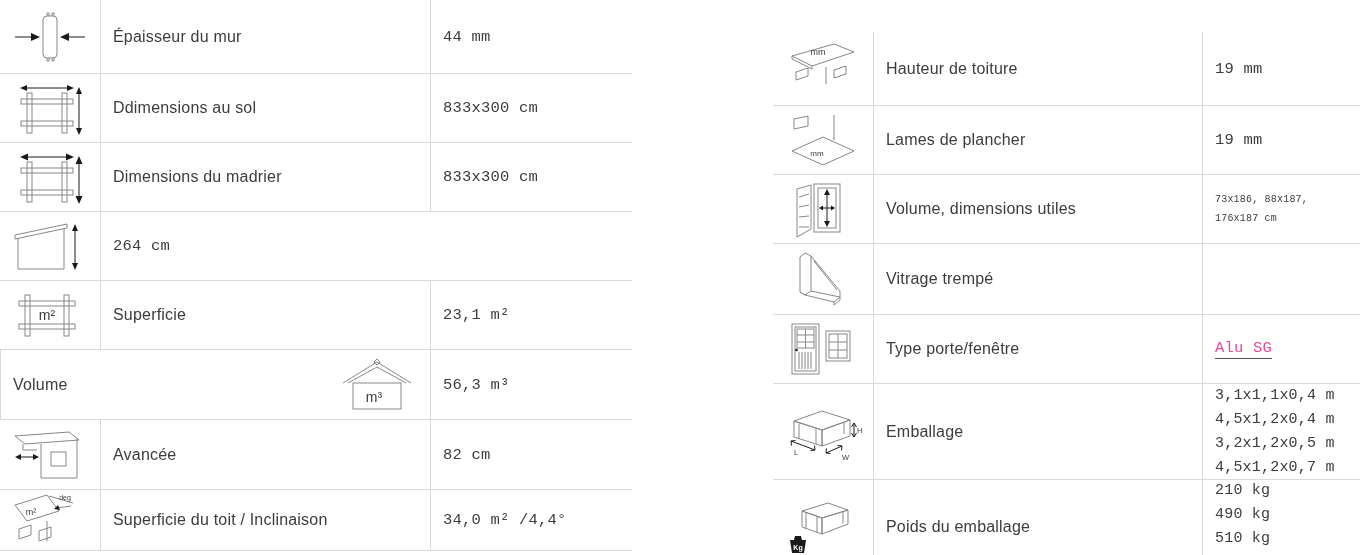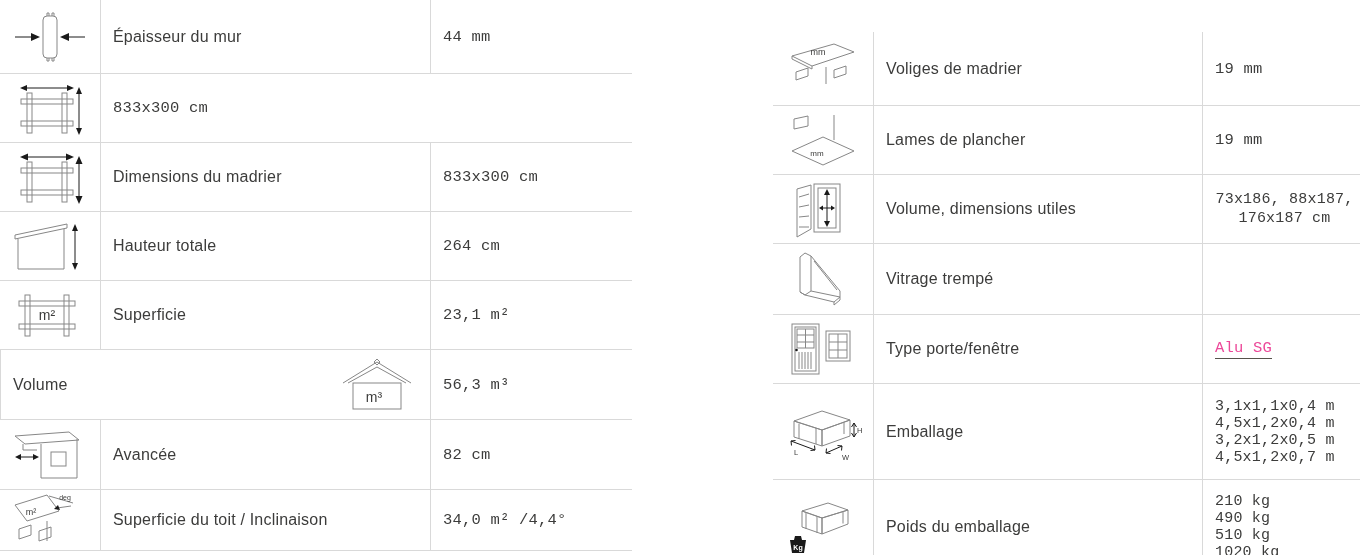--- a/index.html
+++ b/index.html
@@ -12,22 +12,22 @@
   #right-table{left:773px;width:587px;margin-top:32px;}
   .row{display:flex;border-bottom:1px solid #d9d9d9;box-sizing:border-box;}
   .cell{display:flex;align-items:center;box-sizing:border-box;height:100%;}
   .icon-cell{width:100px;justify-content:center;flex:none;}
   .label-cell{border-left:1px solid #d9d9d9;padding-left:12px;padding-right:8px;flex:none;}
   #left-table .label-cell{width:330px;}
   #right-table .label-cell{width:329px;}
   .value-cell{border-left:1px solid #d9d9d9;padding-left:12px;padding-right:6px;flex:1;font-family:Liberation Mono, monospace;}
   .label{font-size:16px;letter-spacing:.2px;}
   .value{font-size:15.5px;letter-spacing:.2px;}
-  .value.multi{font-size:15px;line-height:17px;white-space:pre-line;}
-  .value.wrap{font-size:15px;line-height:19px;text-align:center;}
+  .value.multi{font-size:15px;line-height:24px;white-space:pre-line;}
+  .value.wrap{font-size:10px;line-height:19px;}
   .link{color:#ec4899;border-bottom:1px solid #55524b;padding-bottom:1px;cursor:pointer;}
   
   .ic{stroke:#878787;fill:none;stroke-width:1;}
   .ac{stroke:#1a1a1a;fill:none;stroke-width:1;}
   .af{fill:#1a1a1a;stroke:none;}
   .it{fill:#3c3c3b;stroke:none;}
   svg{display:block;}
 </style>
 </head>
 <body>
@@ -61,20 +61,23 @@
         <rect class="ic" x="16" y="14" width="5" height="40"></rect>
           <rect class="ic" x="51" y="14" width="5" height="40"></rect>
         <line class="ac" x1="15" y1="9" x2="57" y2="9"></line>
         <polygon class="af" points="16,6 9,9 16,12"></polygon>
           <polygon class="af" points="56,6 63,9 56,12"></polygon>
         <line class="ac" x1="68" y1="14" x2="68" y2="50"></line>
         <polygon class="af" points="65,15 68,8 71,15"></polygon>
           <polygon class="af" points="65,49 68,56 71,49"></polygon>
       </svg>
     </div>
+    <div class="cell label-cell">
+        <span class="label">Ddimensions au sol</span>
+      </div>
     <div class="cell value-cell">
         <span class="value">833x300 cm</span>
       </div>
   </div>
 
   <div class="row" style="height:69px">
     <div class="cell icon-cell">
       <svg width="78" height="58" viewBox="0 0 78 58">
         <rect class="ic" x="10" y="20" width="52" height="5"></rect>
           <rect class="ic" x="10" y="42" width="52" height="5"></rect>
@@ -99,23 +102,20 @@
   <div class="row" style="height:69px">
     <div class="cell icon-cell">
       <svg width="78" height="58" viewBox="0 0 78 58">
         <polygon class="ic" points="4,18 56,7 56,11 4,22"></polygon>
         <path class="ic" d="M7,22 L7,52 L53,52 L53,12"></path>
         <line class="ac" x1="64" y1="12" x2="64" y2="48"></line>
         <polygon class="af" points="61,14 64,7 67,14"></polygon>
           <polygon class="af" points="61,46 64,53 67,46"></polygon>
       </svg>
     </div>
-    <div class="cell label-cell">
-        <span class="label">Hauteur totale</span>
-      </div>
     <div class="cell value-cell">
         <span class="value">264 cm</span>
       </div>
   </div>
 
   <div class="row" style="height:69px">
     <div class="cell icon-cell">
       <svg width="78" height="58" viewBox="0 0 78 58">
         <rect class="ic" x="8" y="15" width="56" height="5"></rect>
           <rect class="ic" x="8" y="38" width="56" height="5"></rect>
@@ -200,21 +200,21 @@
       <svg width="78" height="58" viewBox="0 0 78 58">
         <polygon class="ic" points="8,16 50,4 70,12 28,26"></polygon>
         <path class="ic" d="M8,16 L8,19 L28,29 L28,26"></path>
         <text class="it" x="34" y="15" font-size="9" text-anchor="middle">mm</text>
         <line class="ic" x1="42" y1="27" x2="42" y2="44"></line>
         <polygon class="ic" points="12,32 24,28 24,36 12,40"></polygon>
         <polygon class="ic" points="50,30 62,26 62,34 50,38"></polygon>
       </svg>
     </div>
     <div class="cell label-cell">
-        <span class="label">Voliges de madrier</span>
+        <span class="label">Hauteur de toiture</span>
       </div>
     <div class="cell value-cell">
         <span class="value">19 mm</span>
       </div>
   </div>
 
   <div class="row" style="height:69px">
     <div class="cell icon-cell">
       <svg width="78" height="58" viewBox="0 0 78 58">
         <polygon class="ic" points="39,26 70,40 39,54 8,40"></polygon>

